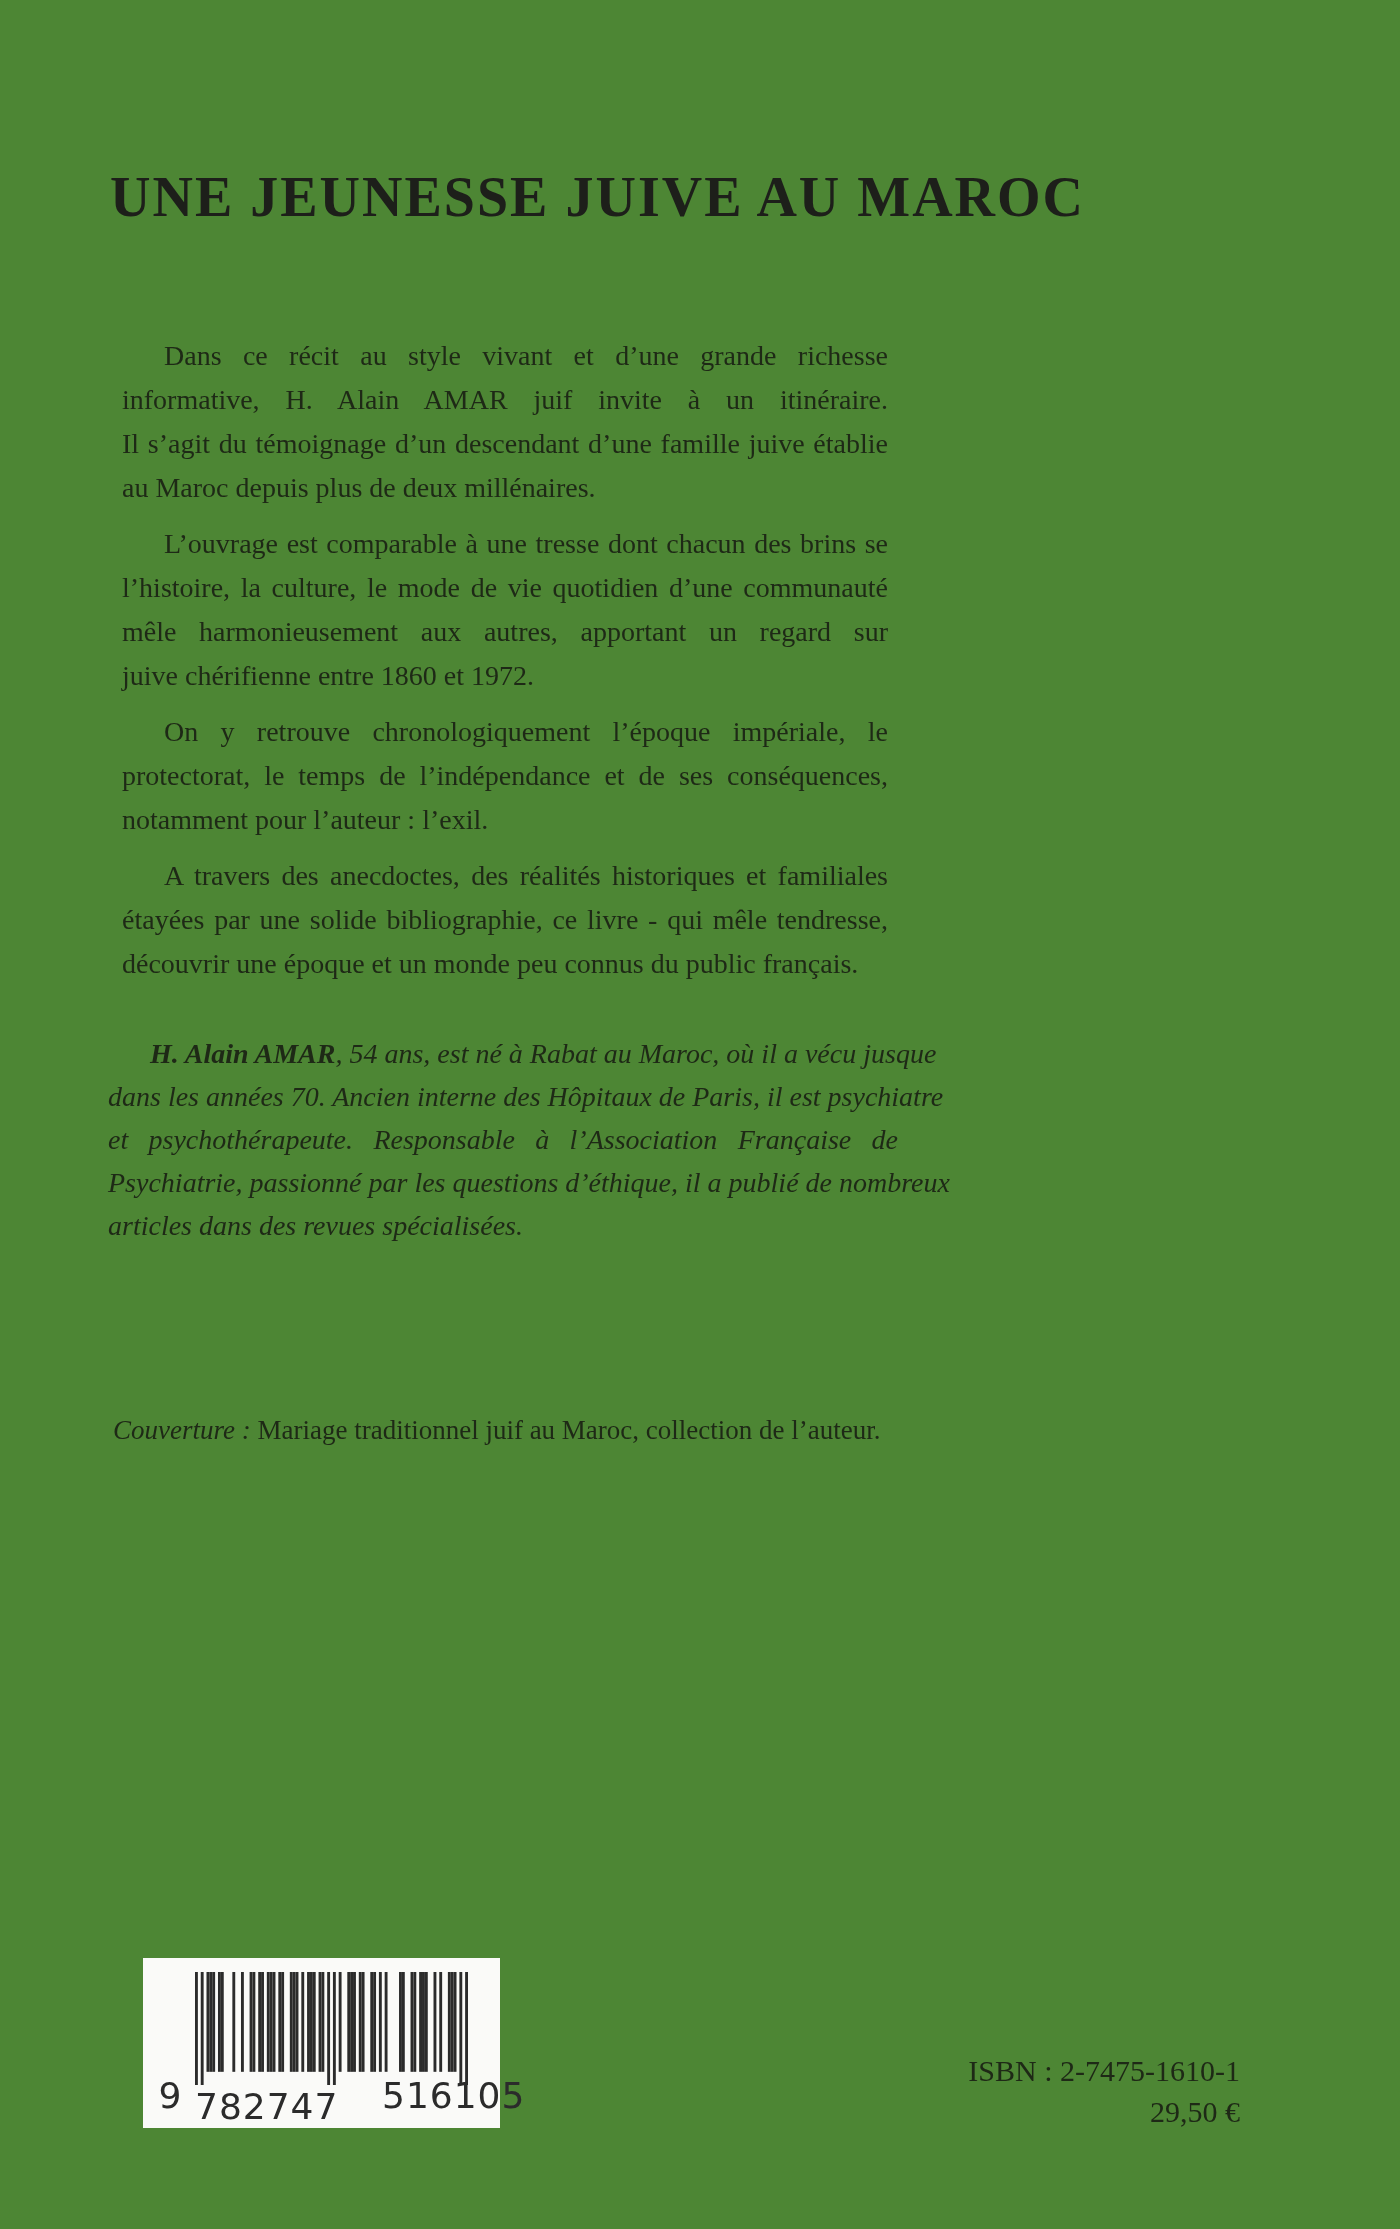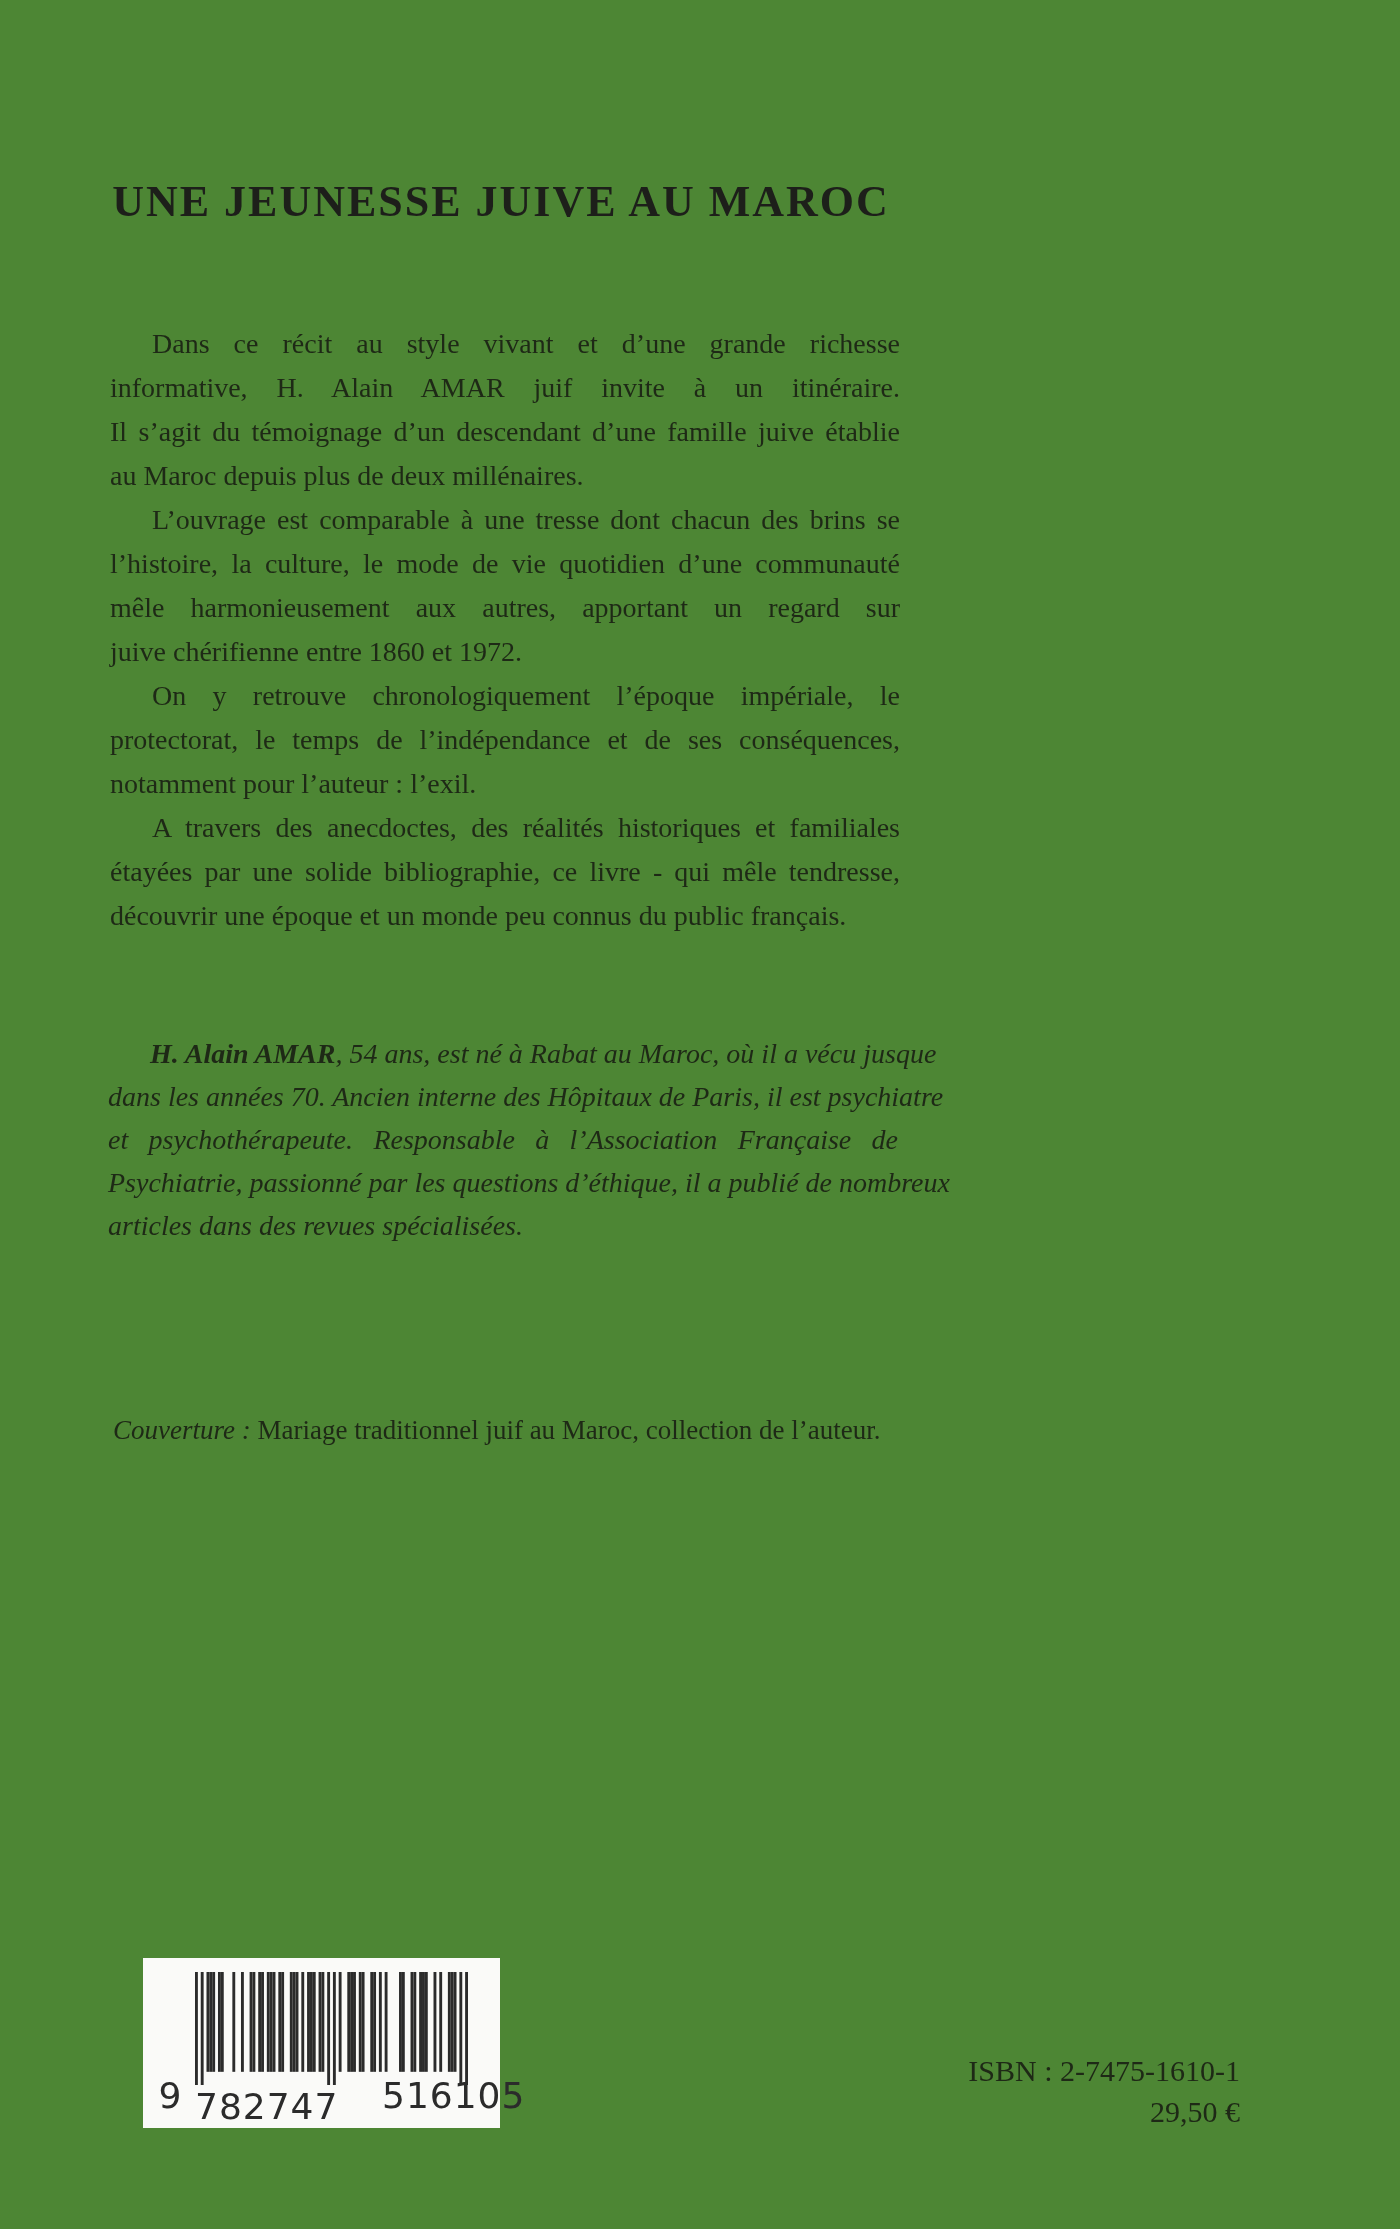--- a/index.html
+++ b/index.html
@@ -11,38 +11,38 @@
   }
   body {
     background: #4d8634;
     font-family: "Liberation Serif", serif;
     color: #1e2916;
     position: relative;
   }
   .title {
     position: absolute;
     left: 110px;
-    top: 176px;
+    top: 165px;
     width: 782px;
     text-align: center;
-    font-size: 44px;
+    font-size: 56px;
     font-weight: bold;
     letter-spacing: 2px;
     color: #1d1f1a;
     white-space: nowrap;
   }
   .synopsis {
     position: absolute;
     left: 110px;
     top: 322px;
     width: 790px;
     font-size: 28px;
     line-height: 44px;
   }
-  .para { margin: 0; }
+  .para { margin: 12px; }
   .line {
     text-align: justify;
     text-align-last: justify;
     white-space: nowrap;
   }
   .para .line:first-child { text-indent: 42px; }
   .para .line:last-child { text-align-last: left; }
   .bio {
     position: absolute;
     left: 108px;

